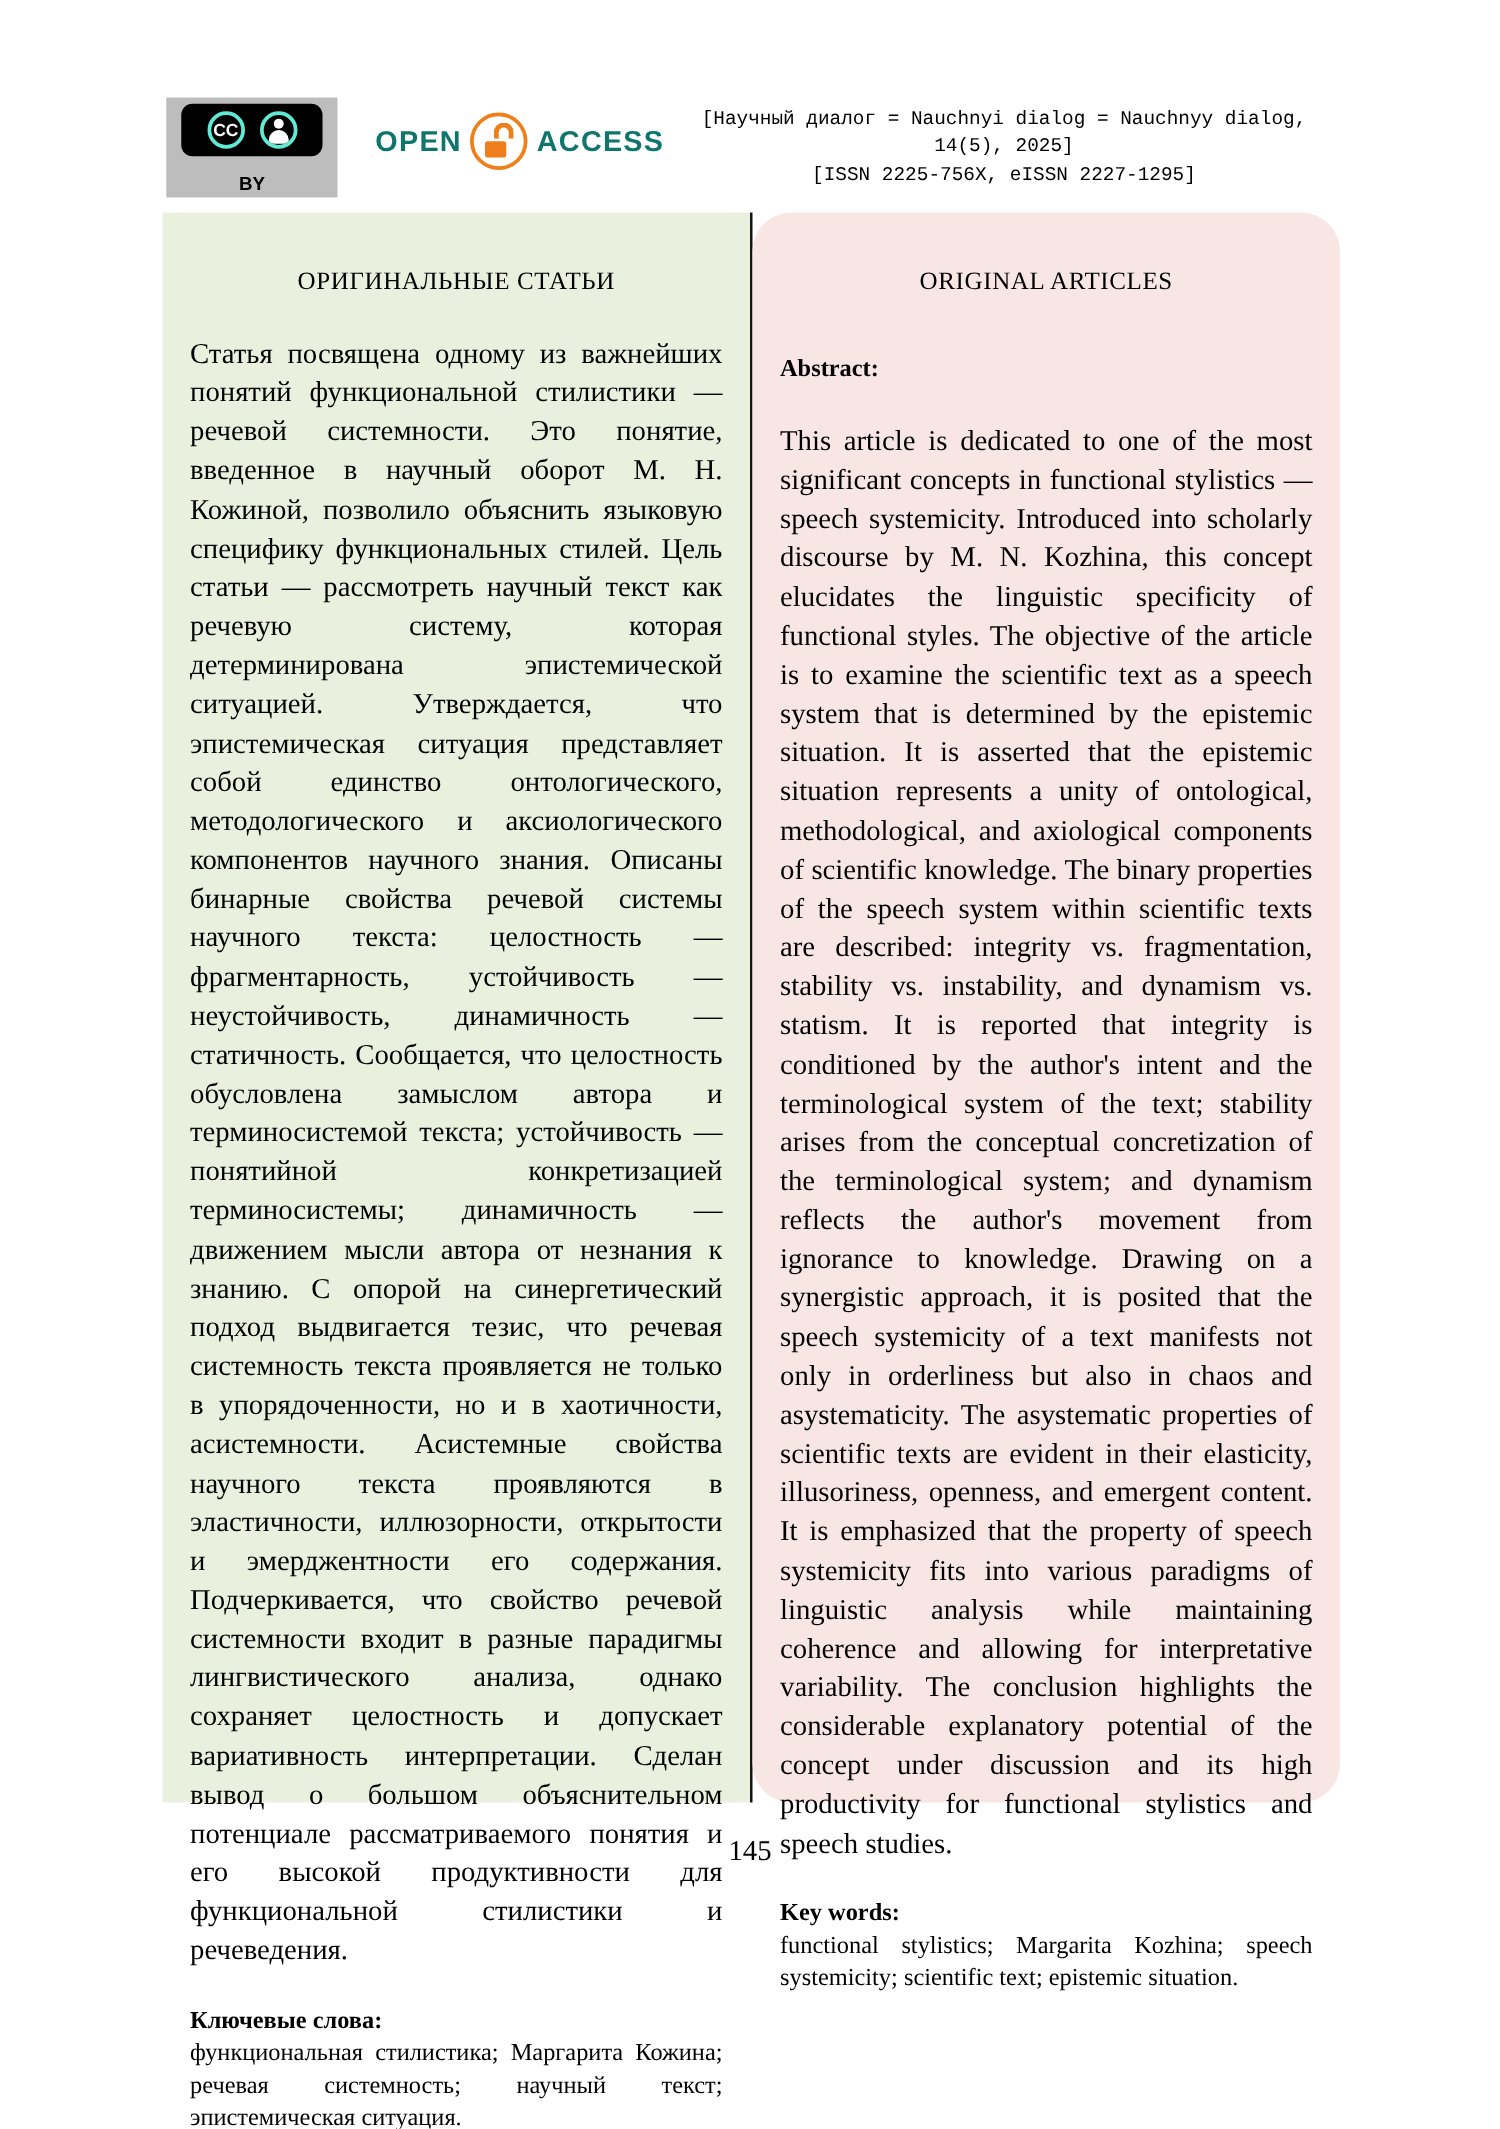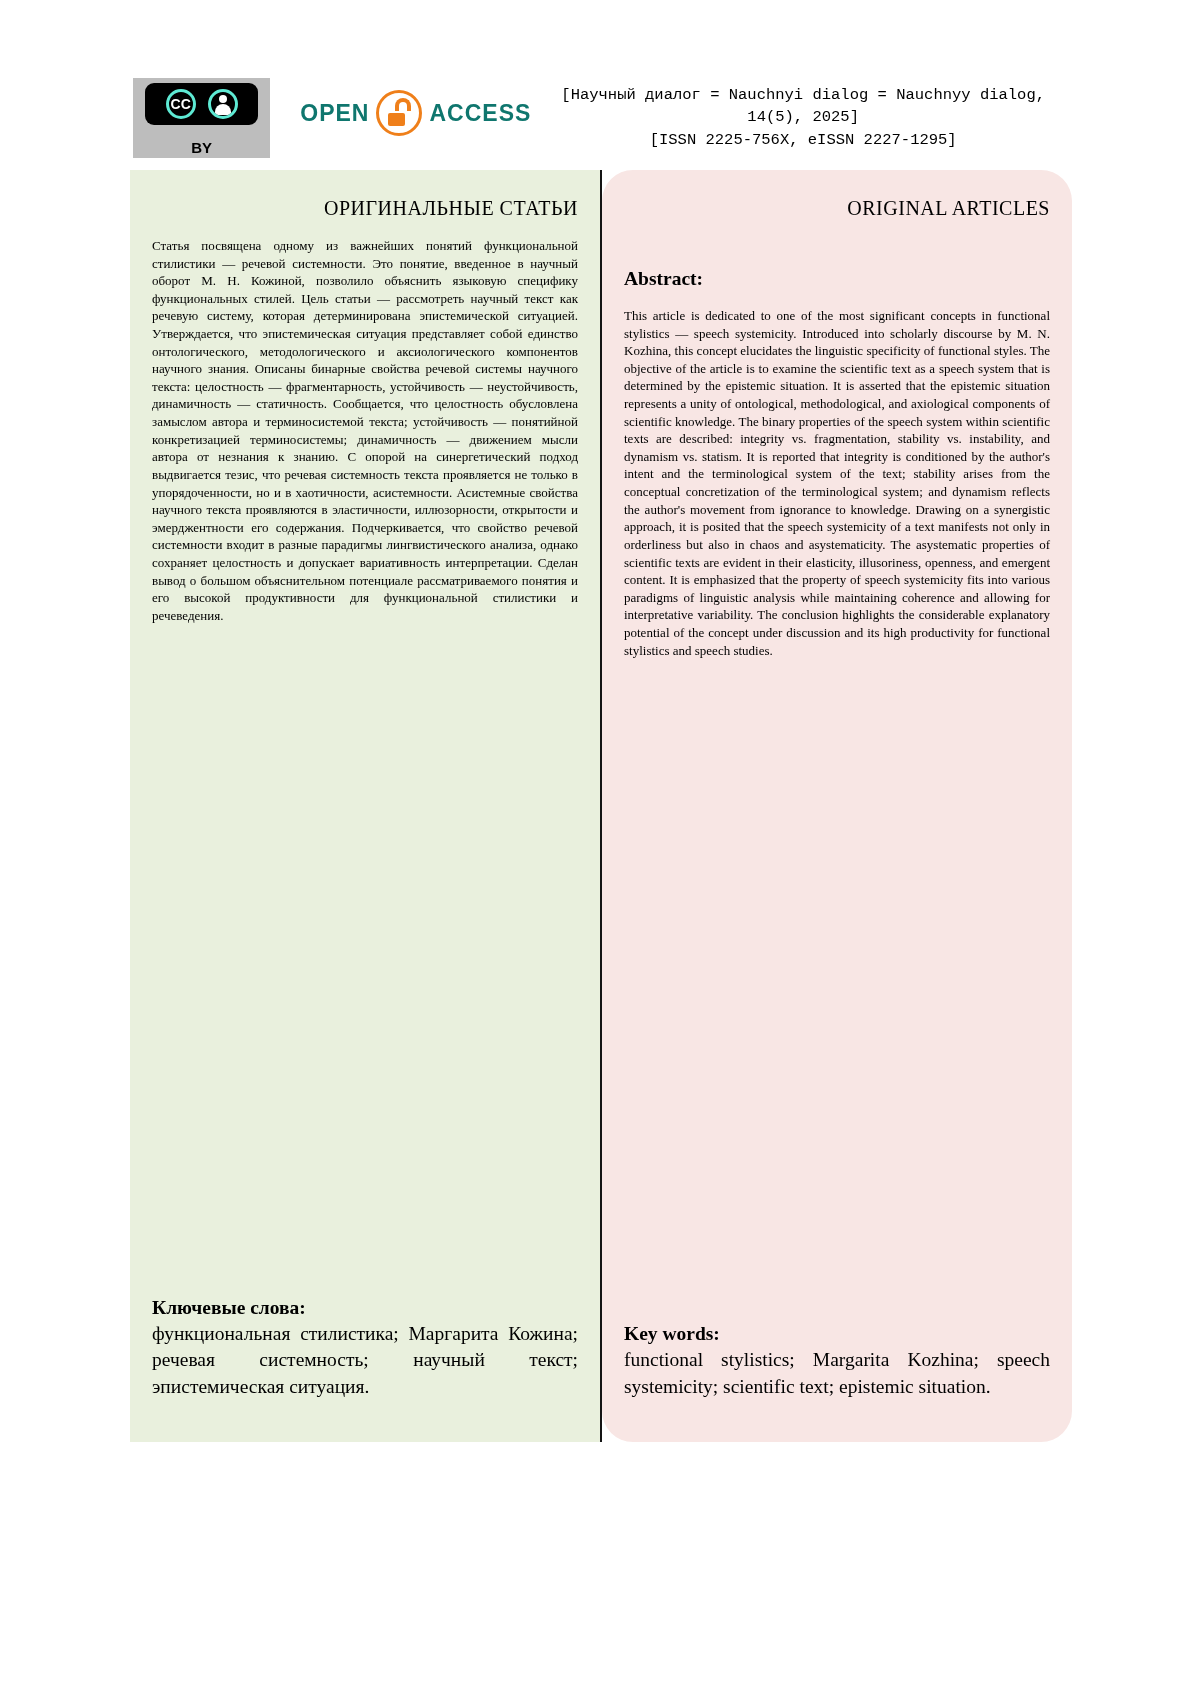--- a/index.html
+++ b/index.html
@@ -69,25 +69,25 @@
     position: absolute; top: 170px; left: 130px; width: 942px; height: 1272px;
     display: flex;
   }
   .column {
     flex: 1 1 0; padding: 24px 22px 42px;
     display: flex; flex-direction: column;
   }
   .column-divider { width: 2px; background: #141414; }
 
   .section-title {
-    text-align: right; font-size: 20px; letter-spacing: 0.5px; margin-top: 3px;
+    text-align: center; font-size: 20px; letter-spacing: 0.5px; margin-top: 20px;
   }
   .abstract-label { font-weight: bold; font-size: 19.5px; margin-top: 48px; }
   .abstract-text {
-    margin-top: 17px; font-size: 13px; line-height: 1.355;
+    margin-top: 30px; font-size: 23px; line-height: 1.355;
     text-align: justify;
   }
   .keywords { margin-top: auto; padding-top: 30px; }
   .keywords-label { font-weight: bold; font-size: 19.5px; }
   .keywords-text { font-size: 19.5px; line-height: 1.355; text-align: justify; margin-top: 2px; }
 
   
   .page-number {
     position: absolute; top: 1468px; left: 0; width: 1200px;
     text-align: center; font-size: 23px;
@@ -144,14 +144,15 @@
       <div class="abstract-label">Abstract:</div>
       <div class="abstract-text">This article is dedicated to one of the most significant concepts in functional stylistics — speech systemicity. Introduced into scholarly discourse by M. N. Kozhina, this concept elucidates the linguistic specificity of functional styles. The objective of the article is to examine the scientific text as a speech system that is determined by the epistemic situation. It is asserted that the epistemic situation represents a unity of ontological, methodological, and axiological components of scientific knowledge. The binary properties of the speech system within scientific texts are described: integrity vs. fragmentation, stability vs. instability, and dynamism vs. statism. It is reported that integrity is conditioned by the author's intent and the terminological system of the text; stability arises from the conceptual concretization of the terminological system; and dynamism reflects the author's movement from ignorance to knowledge. Drawing on a synergistic approach, it is posited that the speech systemicity of a text manifests not only in orderliness but also in chaos and asystematicity. The asystematic properties of scientific texts are evident in their elasticity, illusoriness, openness, and emergent content. It is emphasized that the property of speech systemicity fits into various paradigms of linguistic analysis while maintaining coherence and allowing for interpretative variability. The conclusion highlights the considerable explanatory potential of the concept under discussion and its high productivity for functional stylistics and speech studies.</div>
       <div class="keywords">
         <div class="keywords-label">Key words:</div>
         <div class="keywords-text">functional stylistics; Margarita Kozhina; speech systemicity; scientific text; epistemic situation.</div>
       </div>
     </div>
 
   </div>
 
+  <div class="page-number">145</div>
 
 </div>
 
 </body></html>

